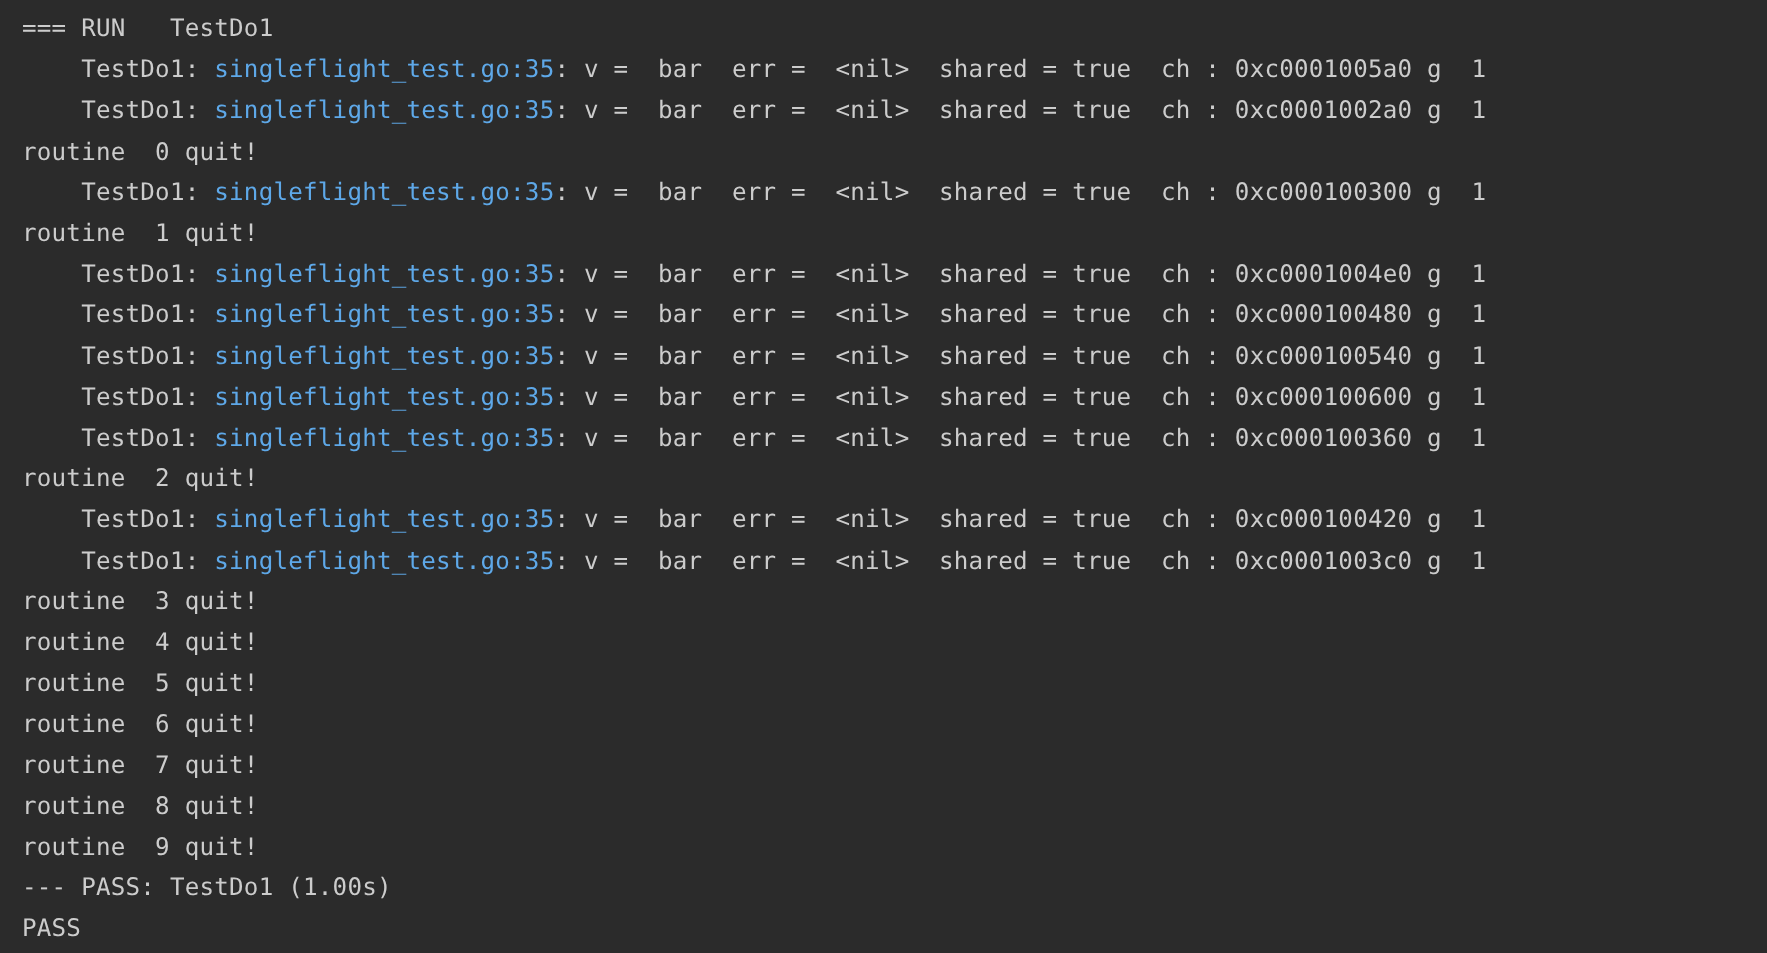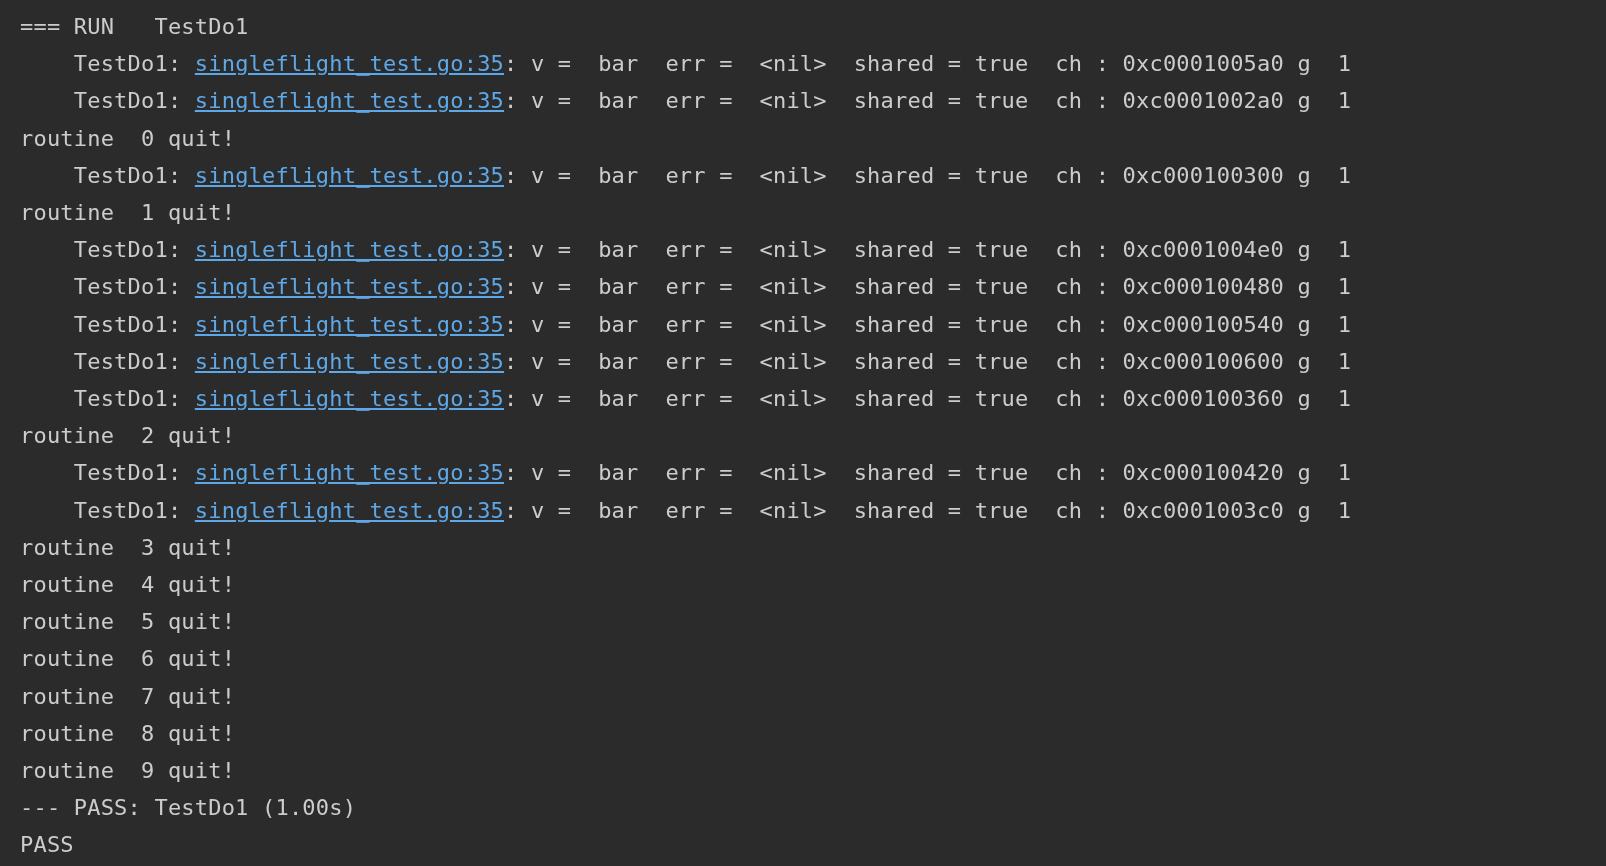--- a/index.html
+++ b/index.html
@@ -20,21 +20,20 @@
     margin: 0;
     padding: 8px 20px 8px 20px;
     font-family: "Menlo", "Consolas", "DejaVu Sans Mono", monospace;
     font-size: 22px;
     line-height: 37.2px;
     white-space: pre;
     letter-spacing: 0.2px;
   }
   .link {
     color: var(--link);
-    text-decoration: underline;
     cursor: pointer;
   }
 </style>
 </head>
 <body>
 
 <pre class="terminal" id="term"><span>=== RUN   </span><span>TestDo1</span>
 <span>    <span>TestDo1</span>: <span class="link">singleflight_test.go:35</span>: <span>v =</span>  <span>bar</span>  <span>err =</span>  <span>&lt;nil&gt;</span>  <span>shared =</span> <span>true</span>  <span>ch :</span> <span>0xc0001005a0</span> <span>g</span>  <span>1</span></span>
 <span>    <span>TestDo1</span>: <span class="link">singleflight_test.go:35</span>: <span>v =</span>  <span>bar</span>  <span>err =</span>  <span>&lt;nil&gt;</span>  <span>shared =</span> <span>true</span>  <span>ch :</span> <span>0xc0001002a0</span> <span>g</span>  <span>1</span></span>
 <span>routine <span> 0</span> quit!</span>

